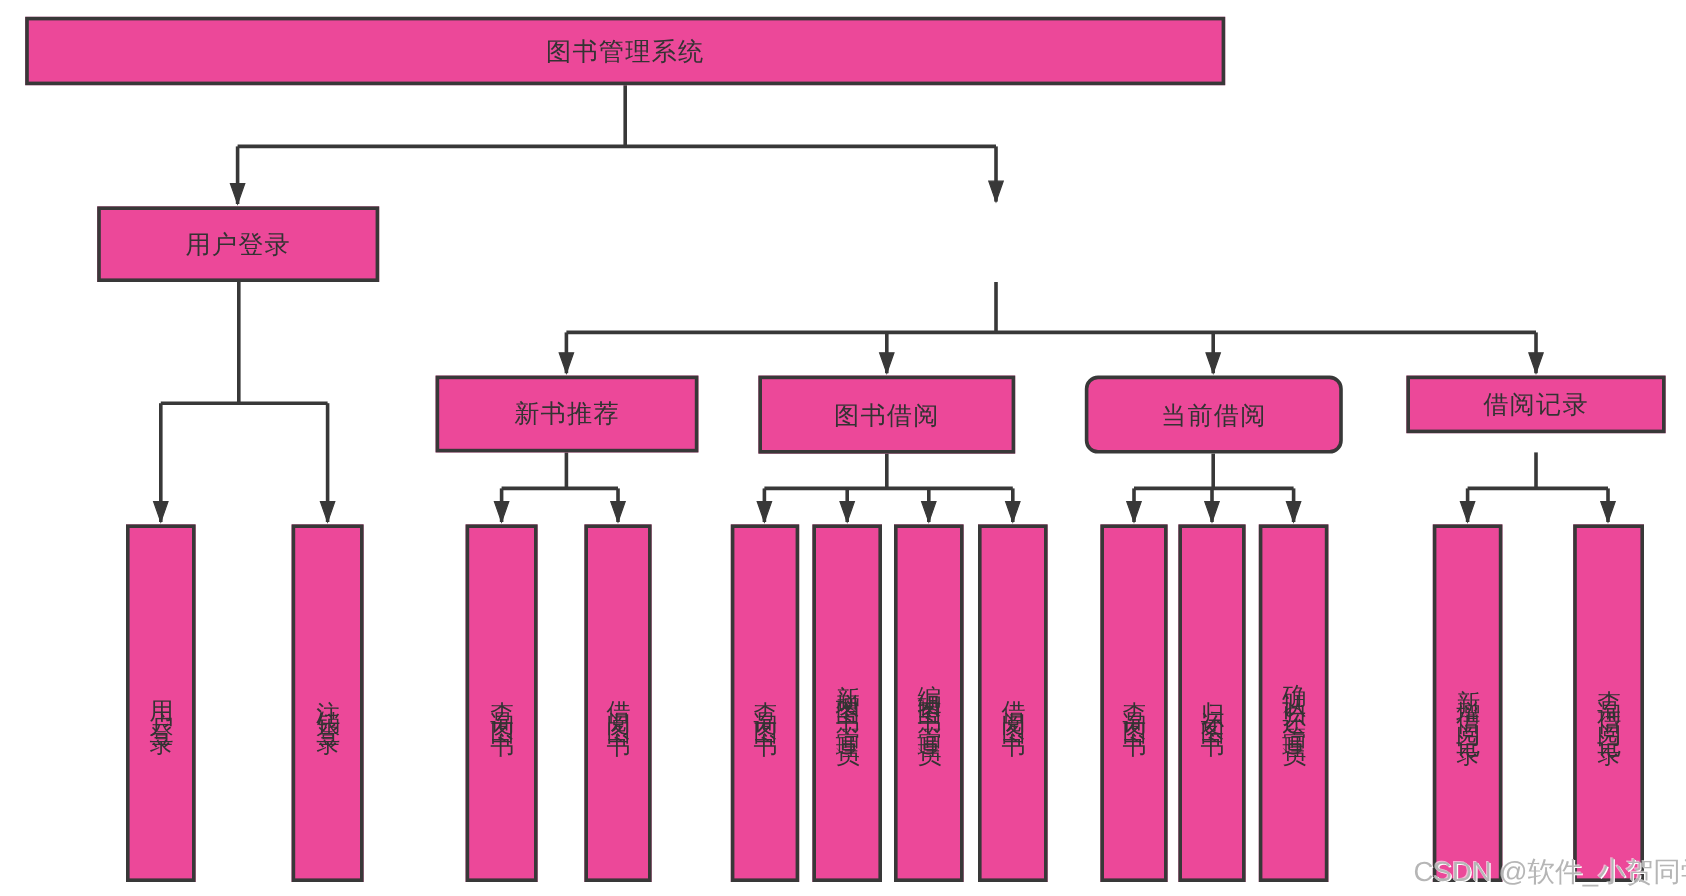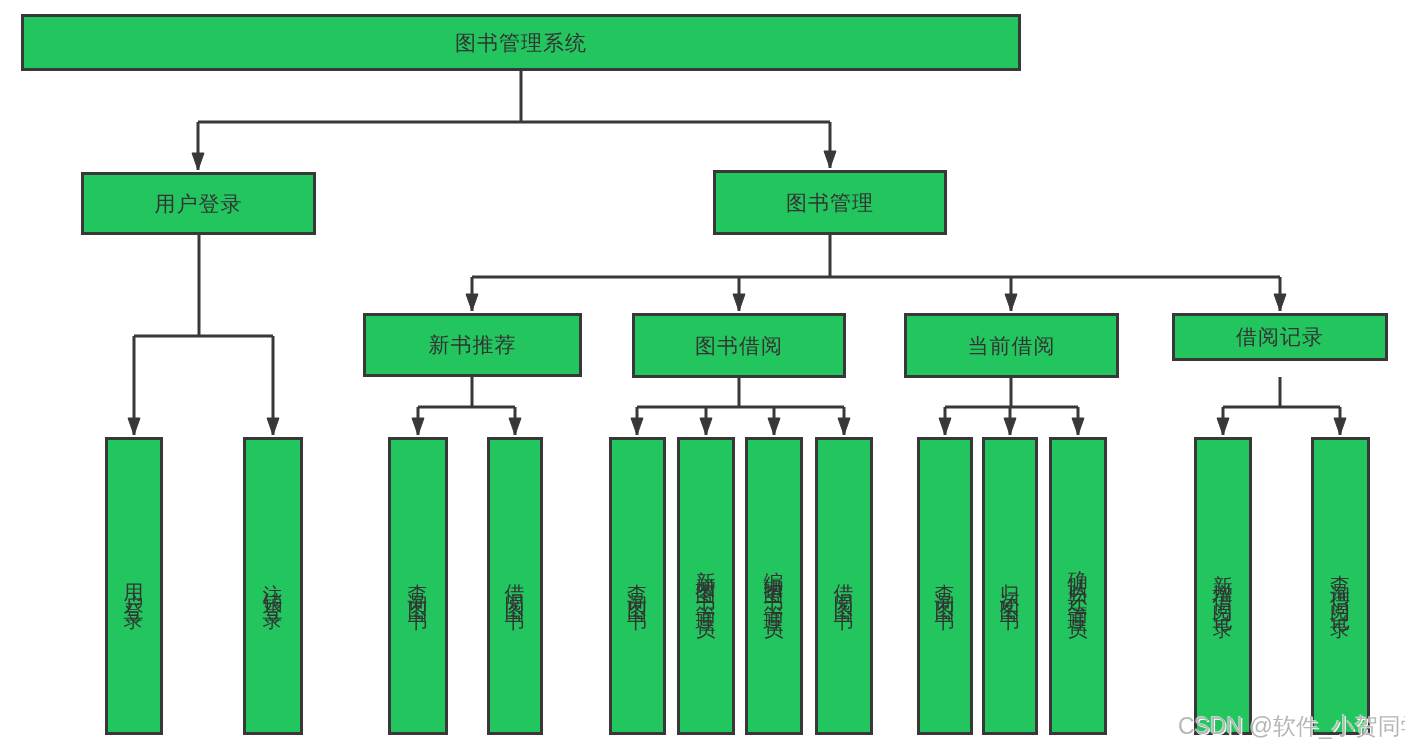--- a/index.html
+++ b/index.html
@@ -19,21 +19,21 @@
     position: absolute;
     left: 0; top: 0;
     width: 1405px;
     height: 747px;
     z-index: 1;
   }
   .node {
     position: absolute;
     box-sizing: border-box;
     border: 3px solid #383838;
-    background: #22c55e;
+    background: #ec4899;
     display: flex;
     align-items: center;
     justify-content: center;
     color: #333333;
     z-index: 2;
   }
   .hnode {
     font-size: 21px;
     letter-spacing: 1px;
     white-space: nowrap;
@@ -120,31 +120,28 @@
     </g>
   </svg>
 
   <div class="node hnode" style="left:21px; top:14px; width:1000px; height:57px;">
     <span>图书管理系统</span>
   </div>
 
   <div class="node hnode" style="left:81px; top:172px; width:235px; height:63px;">
     <span>用户登录</span>
   </div>
-  <div class="node hnode" style="left:713px; top:170px; width:234px; height:65px;">
-    <span>图书管理</span>
-  </div>
 
   <div class="node hnode" style="left:363px; top:313px; width:219px; height:64px;">
     <span>新书推荐</span>
   </div>
   <div class="node hnode" style="left:632px; top:313px; width:214px; height:65px;">
     <span>图书借阅</span>
   </div>
-  <div class="node hnode" style="left:904px; top:313px; width:215px; height:65px;">
+  <div class="node hnode" style="left:904px; top:313px; width:215px; height:65px;border-radius:11px;">
     <span>当前借阅</span>
   </div>
   <div class="node hnode" style="left:1172px; top:313px; width:216px; height:48px;">
     <span>借阅记录</span>
   </div>
 
   <div class="node leaf" style="left:105px; width:58px;">
     <span class="vtext">用户登录</span>
   </div>
   <div class="node leaf" style="left:243px; width:60px;">

